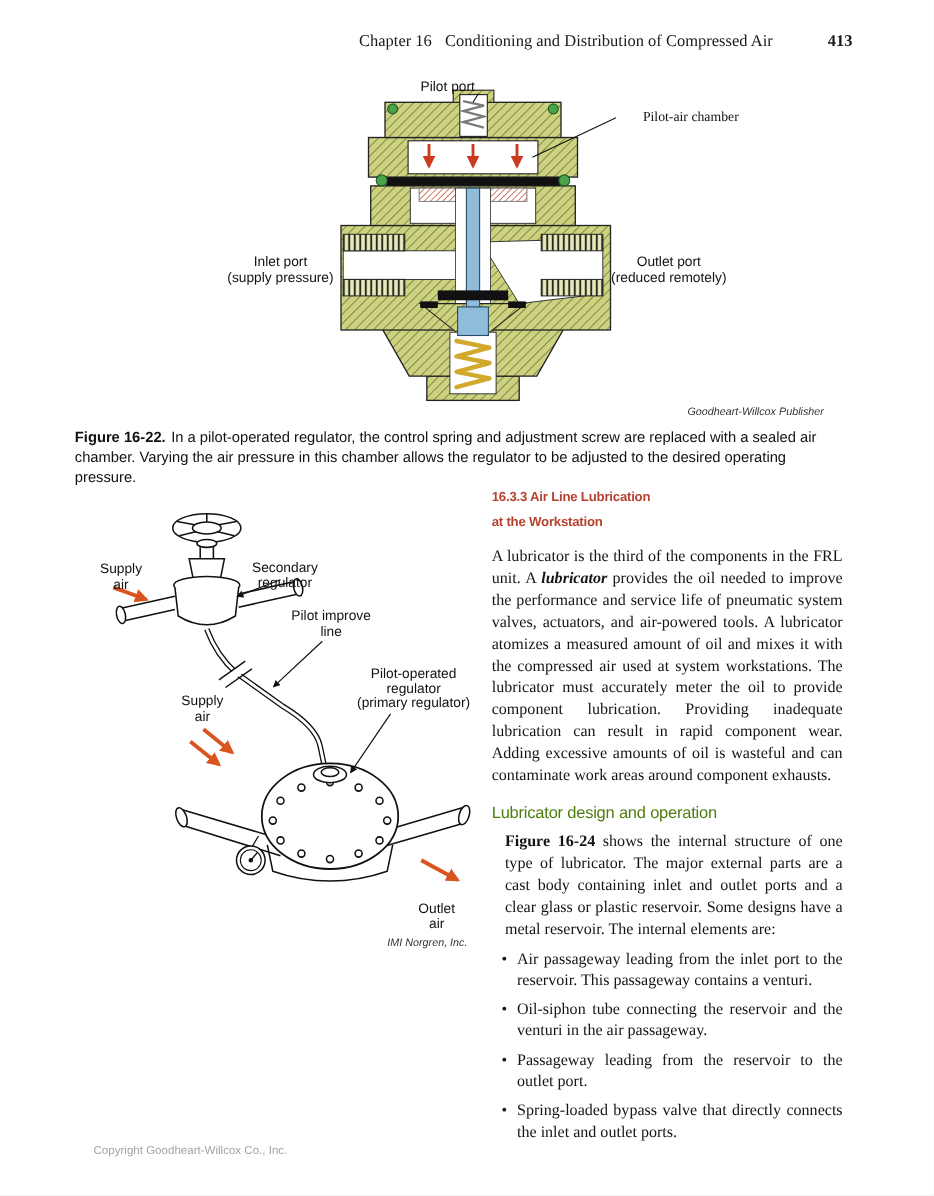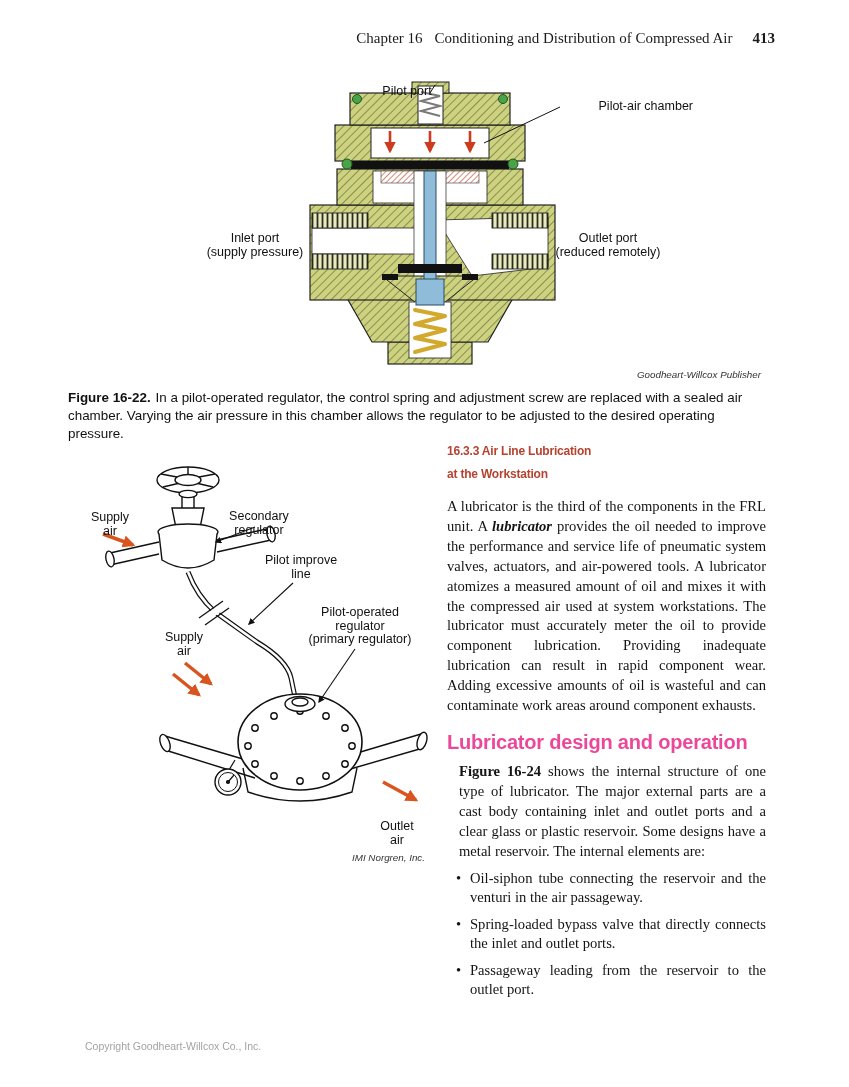--- a/index.html
+++ b/index.html
@@ -7,34 +7,34 @@
   .page {
     position:relative; width:849px; height:1087px; background:#ffffff;
     font-family:"Liberation Sans",sans-serif; color:#1a1a1a; overflow:hidden;
     margin:0 auto;
   }
   .abs { position:absolute; }
 
   
   .running-head {
     left:85px; top:30px; width:690px; display:flex; justify-content:flex-end;
-    align-items:center; gap:20px; font-family:"Liberation Serif",serif; font-size:15px;
+    align-items:center; gap:50px; font-family:"Liberation Serif",serif; font-size:15px;
   }
   .running-head .chapter { margin-right:12px; }
   .running-head .page-num { font-weight:bold; }
 
   
   .fig22 { left:85px; top:70px; width:680px; height:318px; }
   .fig23 { left:85px; top:450px; width:345px; height:415px; }
   .fig-svg { position:absolute; left:0; top:0; }
 
   .fig-label {
     position:absolute; font-size:12.5px; line-height:13.5px; color:#111; text-align:center;
   }
-  .fig-label.left-align { text-align:right; }
+  .fig-label.left-align { text-align:center;font-family:Liberation Serif, serif; }
   .credit {
     position:absolute; font-style:italic; font-size:9.8px; color:#333;
   }
 
   .caption {
     position:absolute; left:68px; font-size:13.4px; line-height:18px; color:#111;
   }
   .caption-22 { top:389px; width:682px; }
   .caption-23 { top:868px; width:345px; }
   .cap-label { font-weight:bold; margin-right:5px; }
@@ -44,21 +44,21 @@
   .sec-heading {
     color:#b5432f; font-weight:bold; font-size:12px; line-height:23px; letter-spacing:-0.2px;
   }
   .body-para {
     font-family:"Liberation Serif",serif; font-size:14.6px; line-height:19.9px;
     text-align:justify; margin-top:11px; color:#141414;
   }
   .body-para .term { font-weight:bold; font-style:italic; }
   .body-para .figref { font-weight:bold; }
   .subheading {
-    font-size:20px; font-weight:bold; margin-top:15px; letter-spacing:-0.2px; color:#ec4899;
+    font-size:15px; font-weight:normal; margin-top:15px; letter-spacing:-0.2px; color:#4d7c0f;
   }
   ul.bullets {
     list-style:none; margin-top:5px; font-family:"Liberation Serif",serif;
     font-size:14.6px; line-height:19.6px; color:#141414;
   }
   ul.bullets li { position:relative; padding-left:23px; margin-top:7px; text-align:justify; }
   ul.bullets li::before { content:"\2022"; position:absolute; left:9px; }
 
   .footer { left:85px; top:1040px; font-size:10.5px; color:#a3a3a3; }
 </style>
@@ -166,31 +166,31 @@
         <circle cx="262" cy="94" r="5" fill="#4aa348" stroke="#1c5b22" stroke-width="1"></circle>
         <circle cx="428" cy="94" r="5" fill="#4aa348" stroke="#1c5b22" stroke-width="1"></circle>
       </g>
 
       <g stroke="#111" stroke-width="1">
         <line x1="350" y1="15" x2="345" y2="23"></line>
         <line x1="475" y1="37" x2="399" y2="73"></line>
       </g>
     </svg>
 
-    <div class="fig-label" style="left:282px; top:15px; width:80px;">Pilot port</div>
+    <div class="fig-label" style="left:282px; top:3px; width:80px;">Pilot port</div>
     <div class="fig-label left-align" style="left:478px; top:30px; width:130px;">Pilot-air chamber</div>
     <div class="fig-label" style="left:110px; top:162px; width:120px;">
       <div>Inlet port</div>
       <div>(supply pressure)</div>
     </div>
     <div class="fig-label" style="left:457px; top:162px; width:132px;">
       <div>Outlet port</div>
       <div>(reduced remotely)</div>
     </div>
-    <div class="credit" style="right:4px; top:299px;">Goodheart-Willcox Publisher</div>
+    <div class="credit" style="right:16px; top:299px;">Goodheart-Willcox Publisher</div>
   </div>
 
   <div class="caption caption-22">
     <span class="cap-label">Figure 16-22.</span><span>In a pilot-operated regulator, the control spring and adjustment screw are replaced with a sealed air chamber. Varying the air pressure in this chamber allows the regulator to be adjusted to the desired operating pressure.</span>
   </div>
 
   <div class="abs fig23">
     <svg class="fig-svg" width="345" height="415" viewBox="0 0 345 415">
       <defs>
         <marker id="mArrowK" viewBox="0 0 10 10" refX="8" refY="5" markerWidth="6" markerHeight="6" orient="auto">
@@ -283,21 +283,21 @@
       <div>air</div>
     </div>
     <div class="fig-label" style="left:134px; top:60px; width:80px;">
       <div>Secondary</div>
       <div>regulator</div>
     </div>
     <div class="fig-label" style="left:176px; top:104px; width:80px;">
       <div>Pilot improve</div>
       <div>line</div>
     </div>
-    <div class="fig-label" style="left:214px; top:156px; width:122px;">
+    <div class="fig-label" style="left:230px; top:156px; width:122px;">
       <div>Pilot-operated</div>
       <div>regulator</div>
       <div>(primary regulator)</div>
     </div>
     <div class="fig-label" style="left:74px; top:181px; width:50px;">
       <div>Supply</div>
       <div>air</div>
     </div>
     <div class="fig-label" style="left:287px; top:370px; width:50px;">
       <div>Outlet</div>
@@ -313,21 +313,22 @@
       <div>at the Workstation</div>
     </div>
 
     <p class="body-para"><span>A lubricator is the third of the components in the FRL unit. A </span><span class="term">lubricator</span><span> provides the oil needed to improve the performance and service life of pneumatic system valves, actuators, and air-powered tools. A lubricator atomizes a measured amount of oil and mixes it with the compressed air used at system workstations. The lubricator must accurately meter the oil to provide component lubrication. Providing inadequate lubrication can result in rapid component wear. Adding excessive amounts of oil is wasteful and can contaminate work areas around component exhausts.</span></p>
 
     <div class="subheading">Lubricator design and operation</div>
 
     <p class="body-para" style="margin-top:8px;margin-left:12px;"><span class="figref">Figure 16-24</span><span> shows the internal structure of one type of lubricator. The major external parts are a cast body containing inlet and outlet ports and a clear glass or plastic reservoir. Some designs have a metal reservoir. The internal elements are:</span></p>
 
     <ul class="bullets">
+      <li>Air passageway leading from the inlet port to the reservoir. This passageway contains a venturi.</li>
       <li>Oil-siphon tube connecting the reservoir and the venturi in the air passageway.</li>
+      <li>Passageway leading from the reservoir to the outlet port.</li>
       <li>Spring-loaded bypass valve that directly connects the inlet and outlet ports.</li>
-      <li>Passageway leading from the reservoir to the outlet port.</li>
     </ul>
   </div>
 
   <div class="abs footer">Copyright Goodheart-Willcox Co., Inc.</div>
 
 </div>
 
 </body></html>

